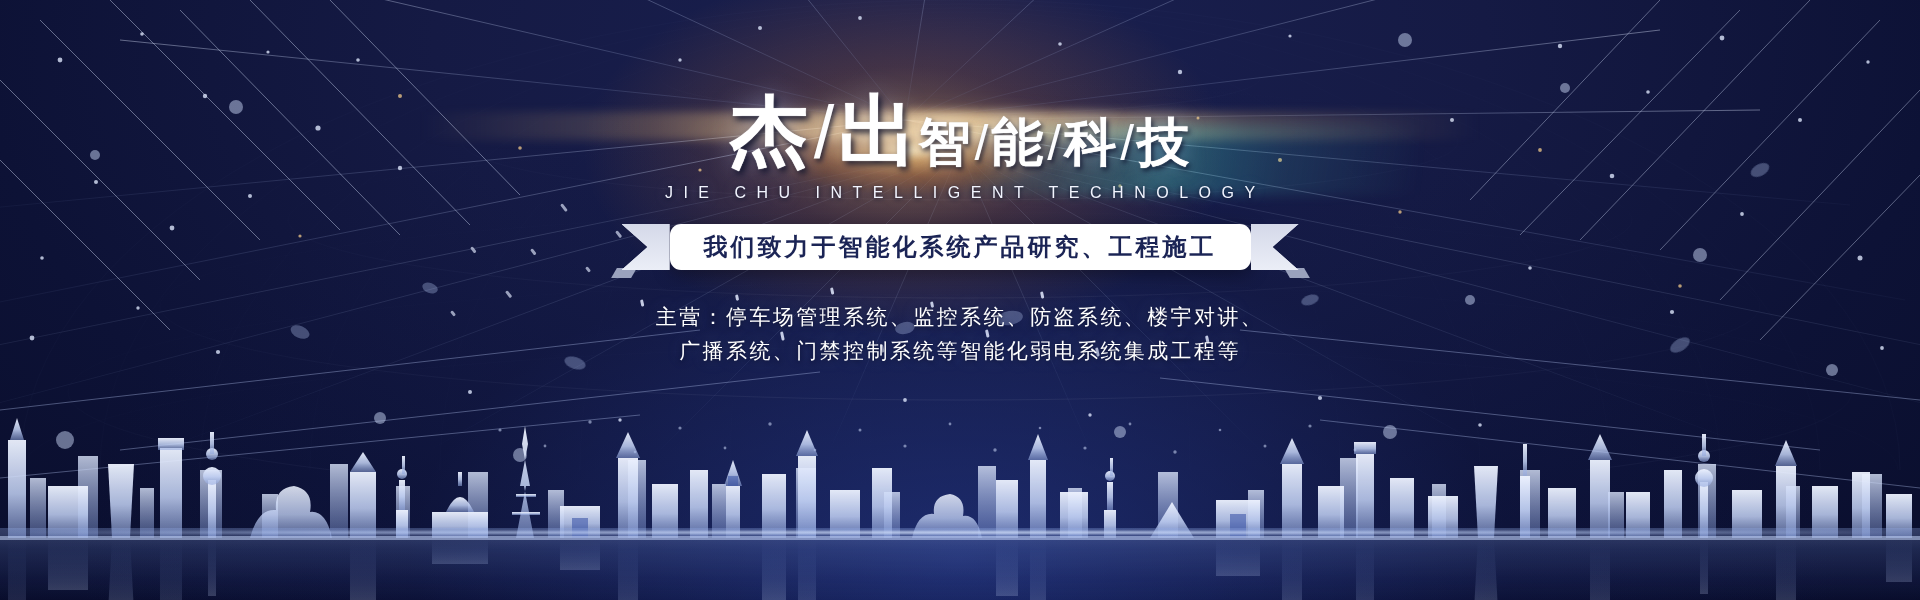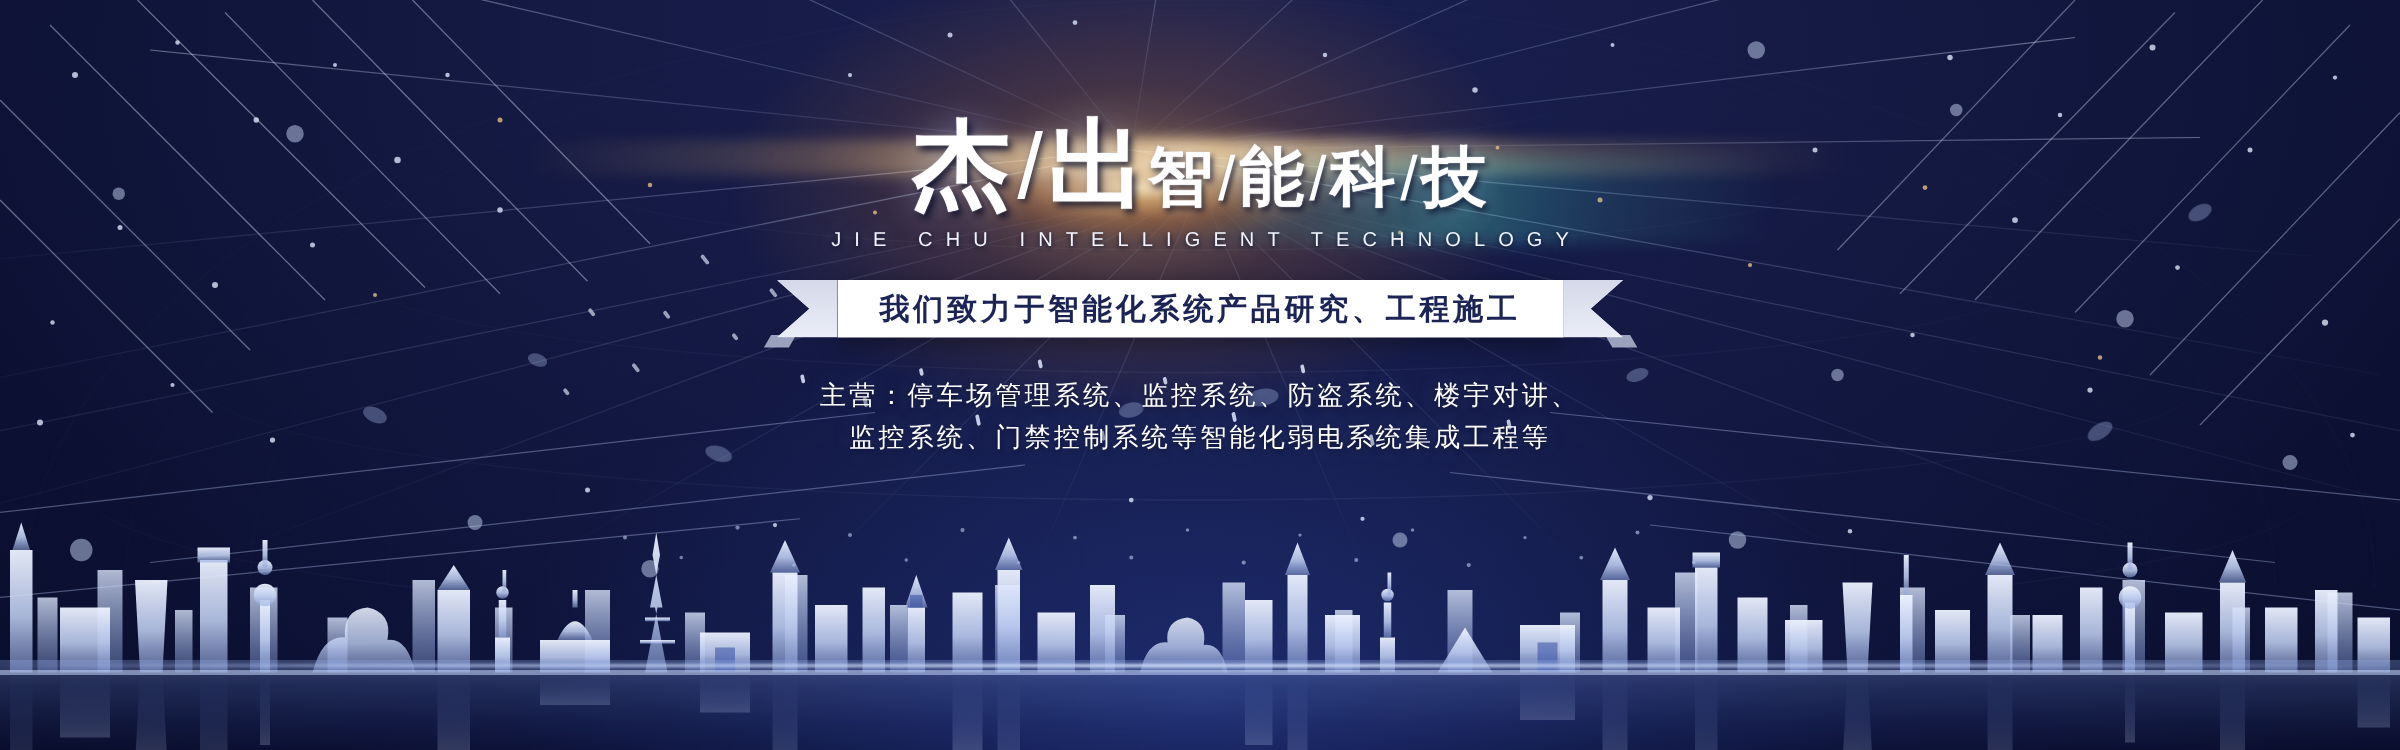--- a/index.html
+++ b/index.html
@@ -94,21 +94,21 @@
     clip-path:polygon(0 0, 100% 0, 100% 100%, 0 100%, 22px 50%);
   }
   .rb-tail.left  { clip-path:polygon(0 0, 100% 0, 100% 100%, 0 100%, 26px 50%); }
   .rb-tail.right { clip-path:polygon(0 0, 100% 0, 22px 50%, 100% 100%, 0 100%); }
   .rb-tail::after{
     content:""; position:absolute; inset:0;
     background:linear-gradient(180deg, rgba(210,215,232,.9), rgba(235,238,247,.95));
   }
   .rb-body {
     background:#ffffff; display:flex; align-items:center; justify-content:center;
-    padding:0 34px; box-shadow:0 4px 18px rgba(0,0,0,.35);
+    padding:0 34px; box-shadow:0 4px 18px rgba(0,0,0,.35);border-radius:11px;
   }
   .rb-text {
     font-size:24px; font-weight:bold; color:#1b2455; letter-spacing:3px;
     font-family:"Liberation Sans","DejaVu Sans",sans-serif; white-space:nowrap;
   }
   .rb-fold {
     position:absolute; width:20px; height:10px; background:#9aa2bd; z-index:-1;
   }
   .rb-fold.l { left:-8px; bottom:-8px; transform:skewX(-30deg); }
   .rb-fold.r { right:-8px; bottom:-8px; transform:skewX(30deg); }
@@ -418,21 +418,21 @@
       <div class="rb-tail left"></div>
       <div class="rb-body">
         <span class="rb-text">我们致力于智能化系统产品研究、工程施工</span>
       </div>
       <div class="rb-tail right"></div>
       <div class="rb-fold r"></div>
     </div>
 
     <div class="desc">
       <div>主营：停车场管理系统、监控系统、防盗系统、楼宇对讲、</div>
-      <div>监控系统、门禁控制系统等智能化弱电系统集成工程等</div>
+      <div>广播系统、门禁控制系统等智能化弱电系统集成工程等</div>
     </div>
 
   </div>
 
   <div class="skyline">
     <svg width="1920" height="240" viewBox="0 0 1920 240" aria-hidden="true">
       <defs>
         <linearGradient id="bldg" x1="0" y1="0" x2="0" y2="1">
           <stop offset="0%" stop-color="#eef3ff" stop-opacity="0.95"></stop>
           <stop offset="55%" stop-color="#c3d2f5" stop-opacity="0.85"></stop>

